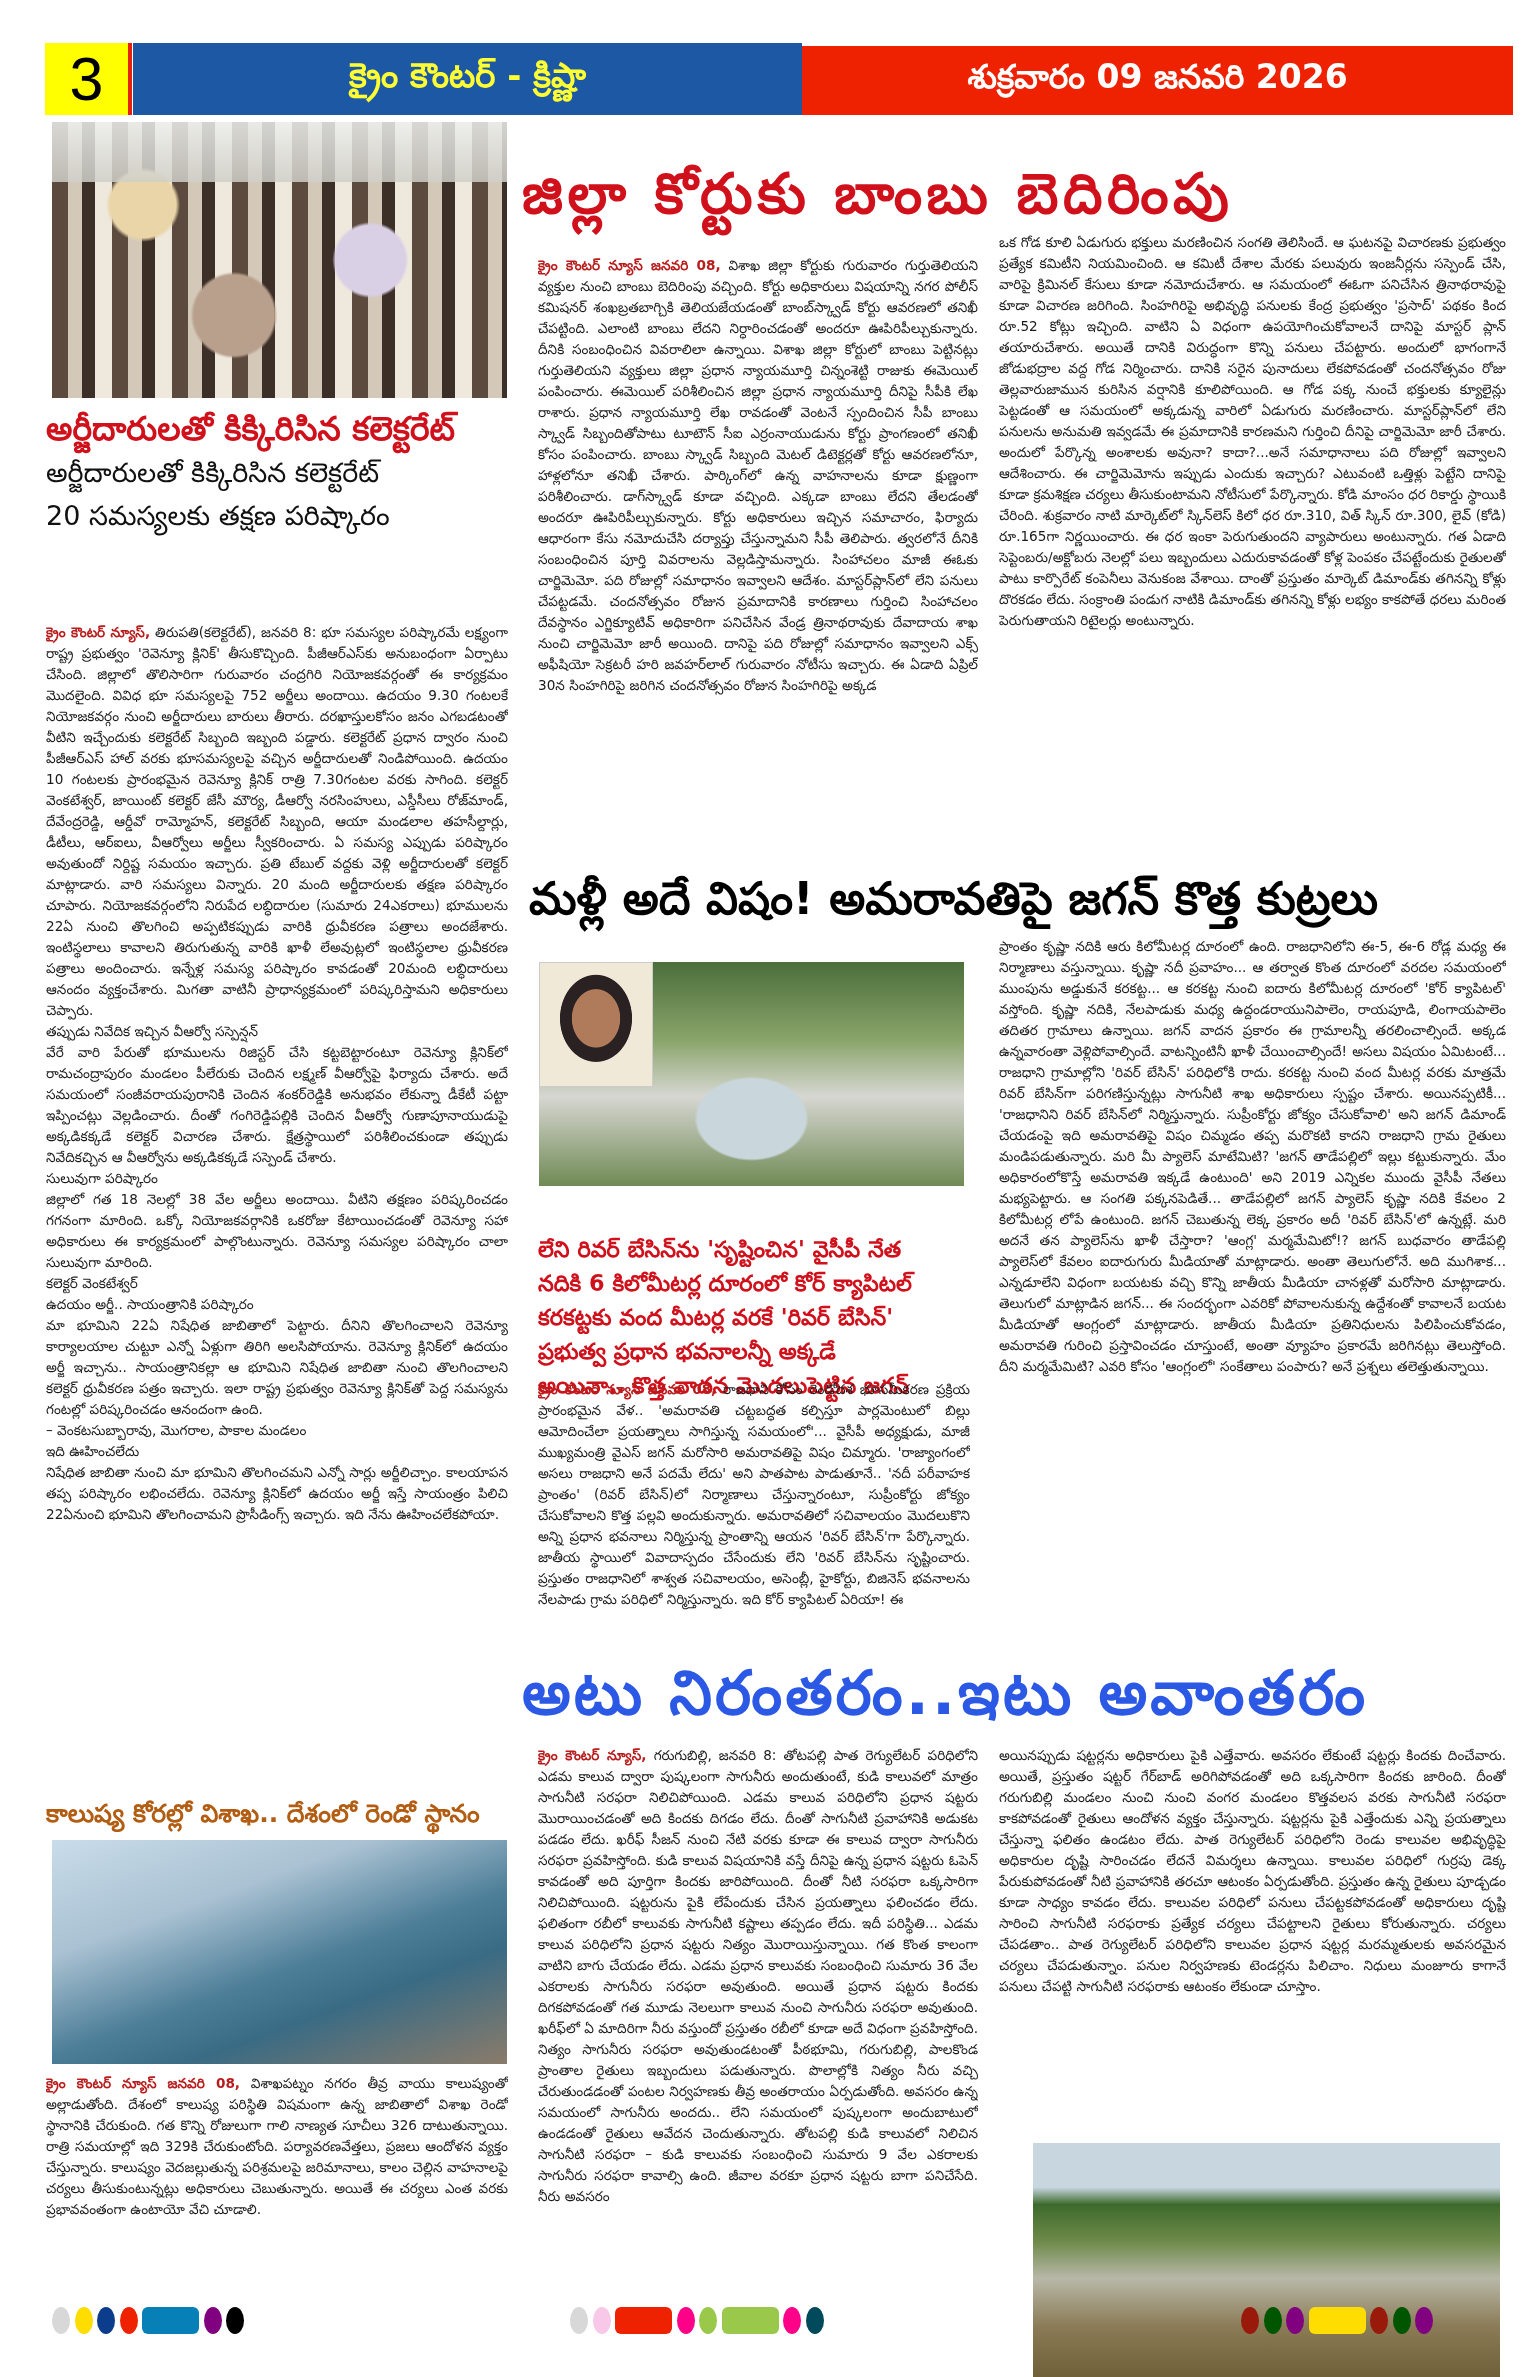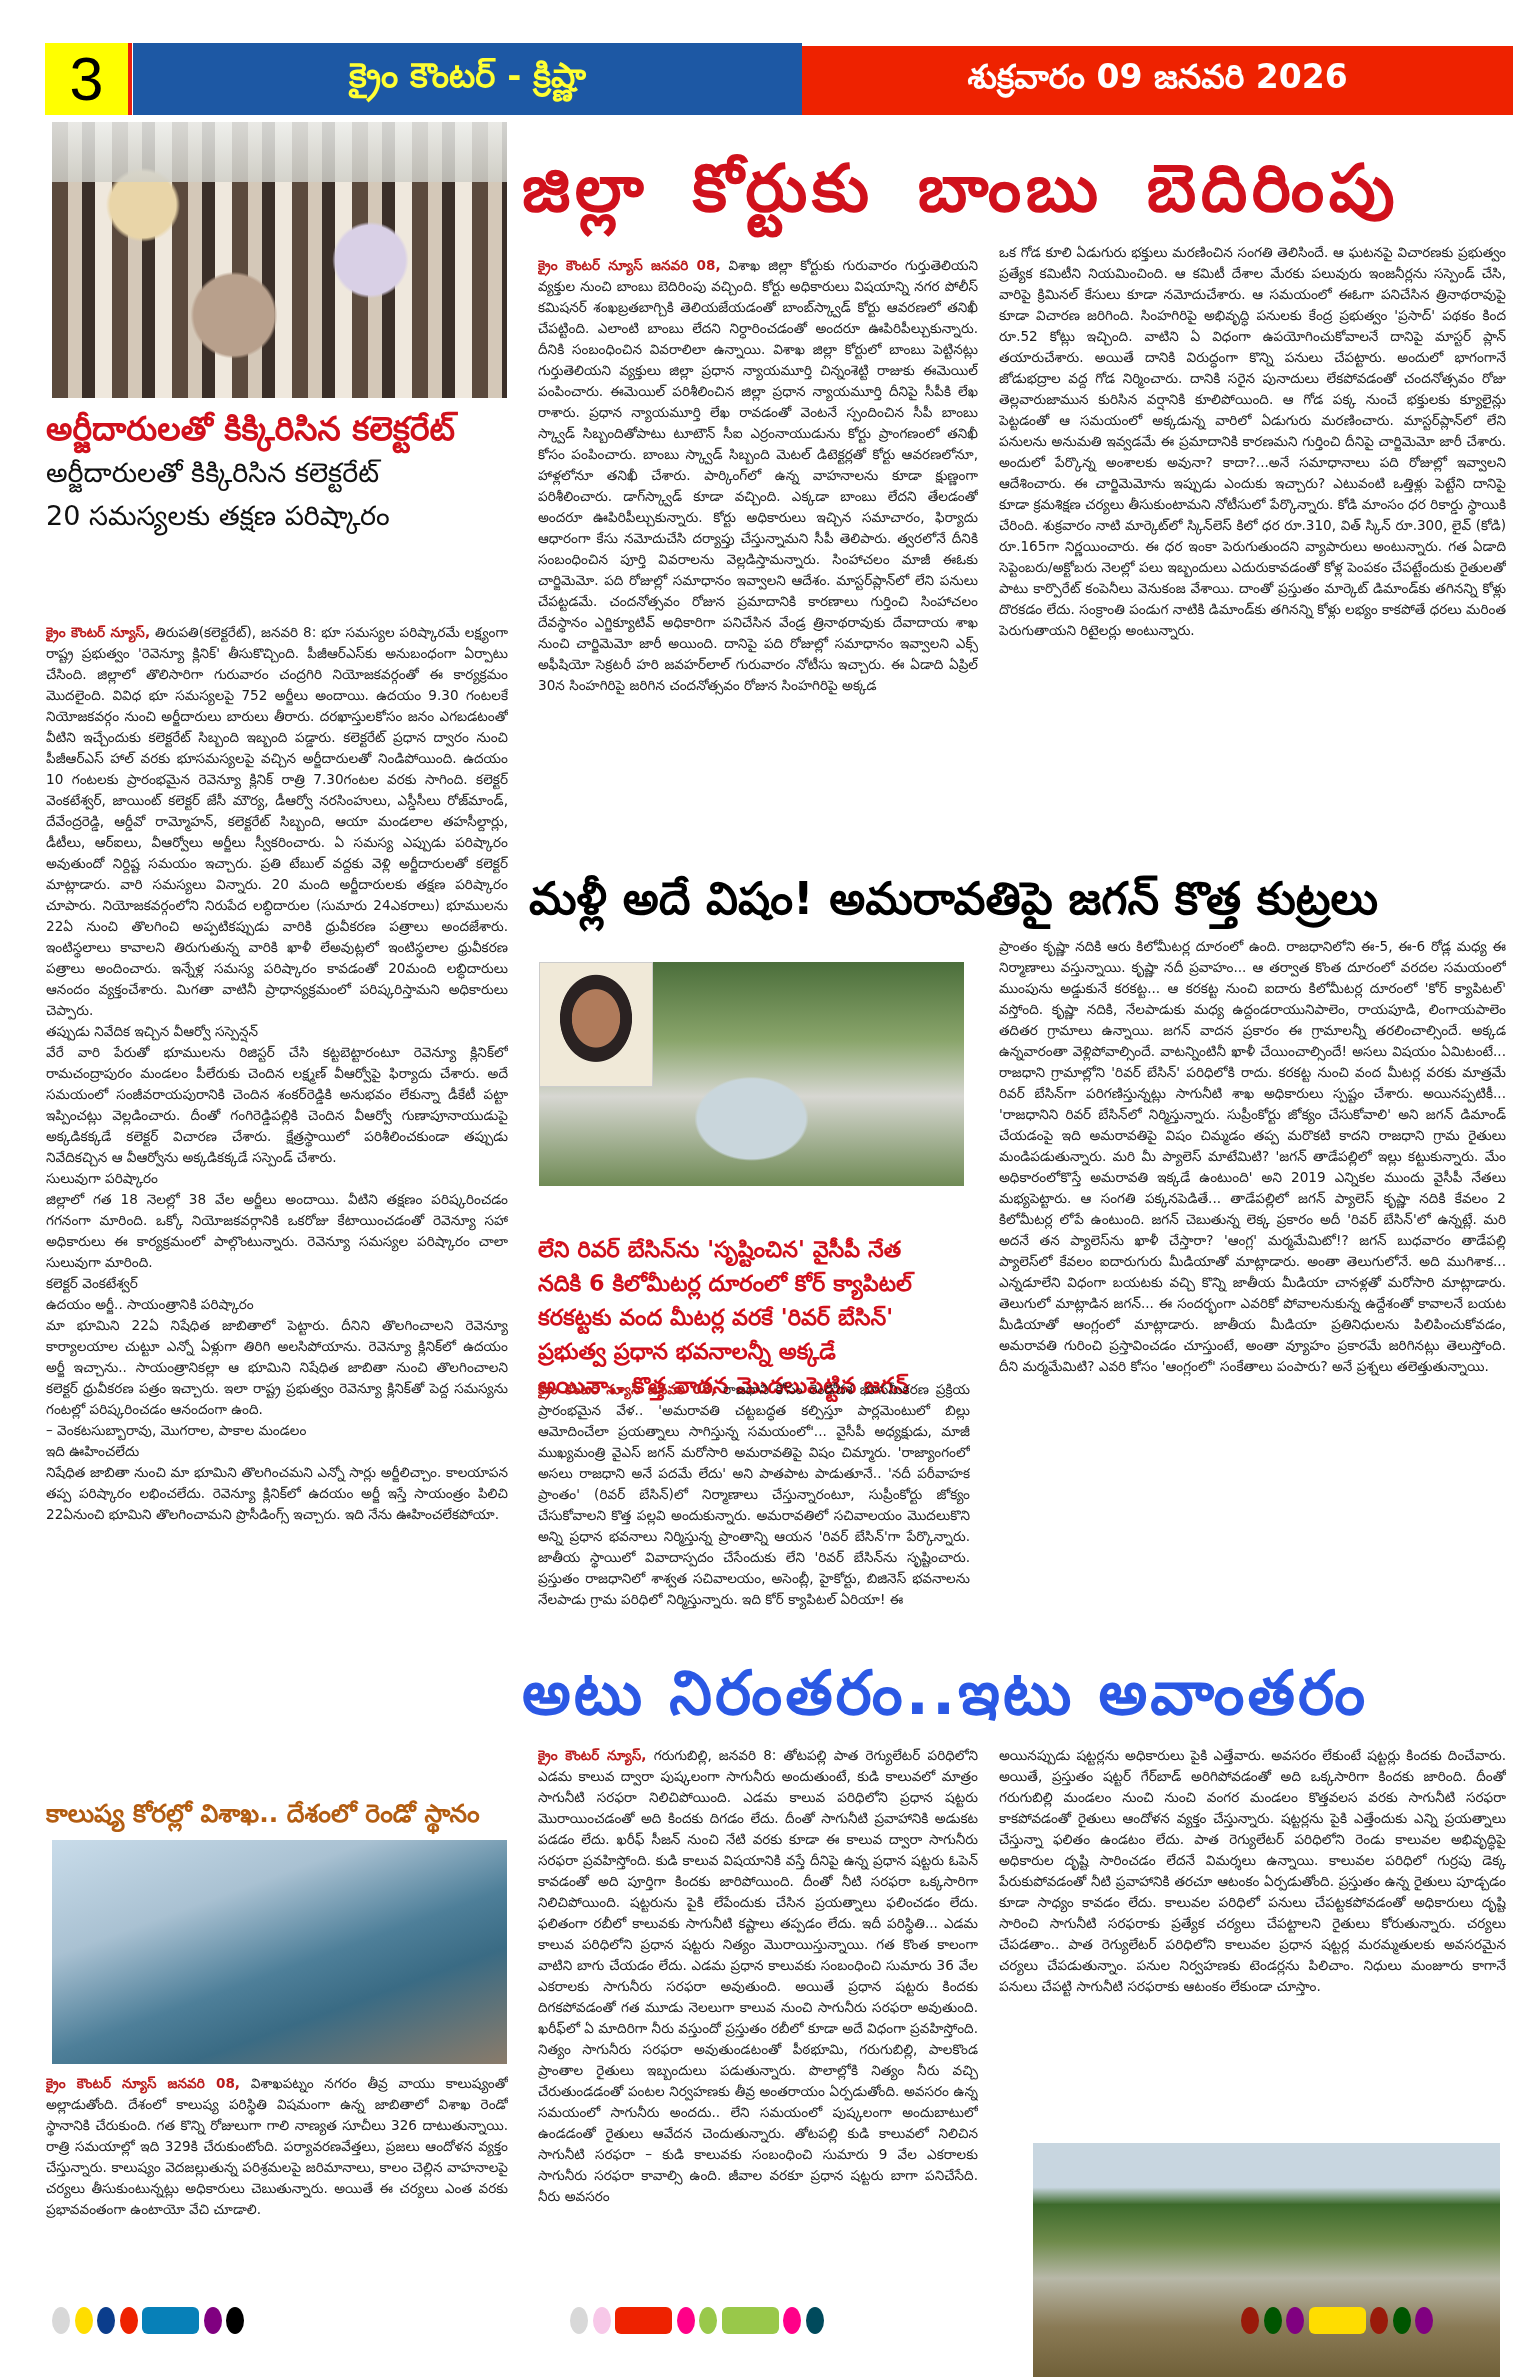--- a/index.html
+++ b/index.html
@@ -24,34 +24,34 @@
   }
   .inset-face { left:0; top:0; width:112px; height:123px; background:radial-gradient(ellipse at 50% 45%, #b07b5b 0 30%, #2a2222 31% 45%, #f0e9d8 46%); border:0.7px solid #ccc; }
   .visakha { left:52px; top:1840px; width:455px; height:224px; background:
       linear-gradient(160deg,#c9dcea 0%, #a9c1d2 30%, #4e7f99 55%, #3a6b84 70%, #8a7b6a 100%);
   }
   .canal { left:1033px; top:2143px; width:467px; height:246px; background:
       linear-gradient(180deg,#c8d6e0 0%, #c8d6e0 18%, #3d6a2c 25%, #6e8a4a 40%, #b8b8a8 55%, #8a7a55 75%, #6a5a32 100%);
   }
   
   .hl-red { color:#d0111c; font-weight:bold; }
-  .h-bomb { left:522px; top:142px; width:999px; font-size:66px; line-height:104px; letter-spacing:4.5px; white-space:nowrap;font-family:Liberation Mono, monospace; }
+  .h-bomb { left:522px; top:142px; width:999px; font-size:56px; line-height:104px; letter-spacing:4.5px; white-space:nowrap; }
   .h-collector { left:46px; top:406px; width:462px; font-size:33px; line-height:45px; white-space:nowrap; }
   .sub-collector { left:46px; top:451px; width:462px; font-size:27px; line-height:43px; color:#111; }
   .h-amaravati { left:529px; top:869px; width:999px; font-size:45px; line-height:60px; font-weight:bold; color:#000; white-space:nowrap; }
   .sub-amaravati { left:538px; top:1232px; width:432px; font-size:22.4px; line-height:34px; color:#d0111c; font-weight:bold; }
   .h-canal { left:522px; top:1648px; width:999px; font-size:61px; line-height:89px; color:#2b58e4; font-weight:bold; letter-spacing:3px; white-space:nowrap; }
   .h-visakha { left:46px; top:1795px; width:462px; font-size:25px; line-height:37px; color:#b35d12; font-weight:bold; white-space:nowrap; }
   
   .col { font-size:13.6px; line-height:21px; text-align:justify; color:#1a1a1a; }
   .col p { margin:0; }
   .by { color:#b91c1c; font-weight:bold; }
   .c-left1 { left:46px; top:622px; width:462px; height:1141px; overflow:hidden; }
   .c-mid1 { left:538px; top:255px; width:440px; height:604px; overflow:hidden; }
-  .c-right1 { left:999px; top:242px; width:507px; height:619px; overflow:hidden; }
+  .c-right1 { left:999px; top:232px; width:507px; height:619px; overflow:hidden; }
   .c-mid2 { left:538px; top:1379px; width:432px; height:246px; overflow:hidden; }
   .c-right2 { left:999px; top:936px; width:507px; height:686px; overflow:hidden; }
   .c-left2 { left:46px; top:2073px; width:462px; height:224px; overflow:hidden; }
   .c-mid3 { left:538px; top:1745px; width:440px; height:552px; overflow:hidden; }
   .c-right3 { left:999px; top:1745px; width:507px; height:388px; overflow:hidden; }
   
   .dots { display:flex; gap:4.5px; align-items:center; }
   .dot { width:18px; height:27px; border-radius:50%; }
   .pill { width:57px; height:27px; border-radius:6px; }
   .f1 { left:52px; top:2307px; }

